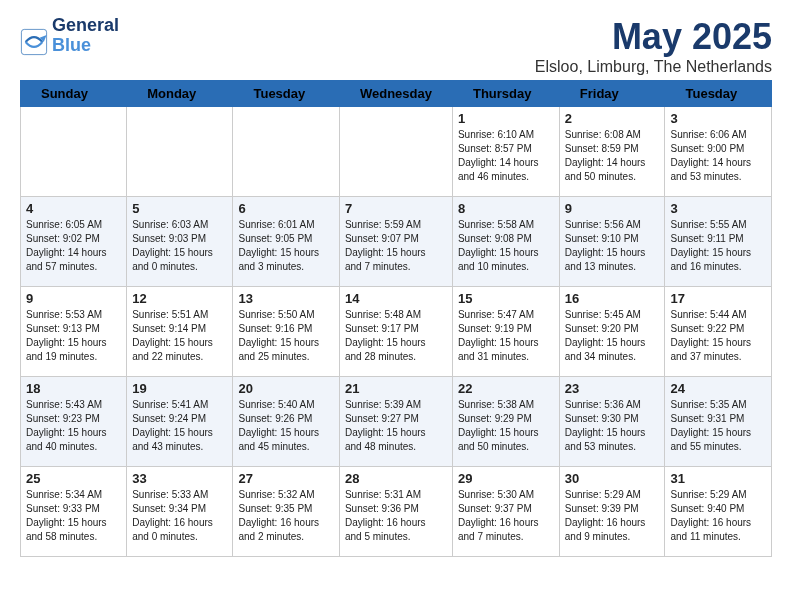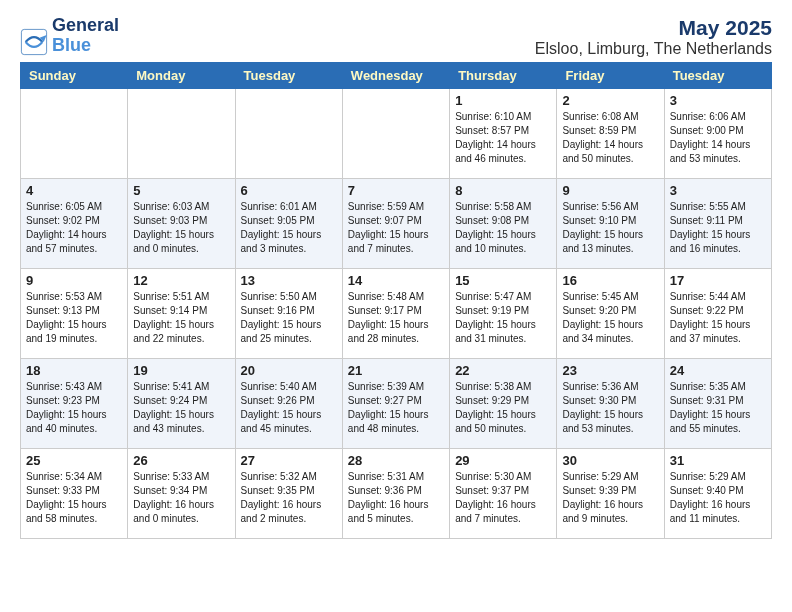--- a/index.html
+++ b/index.html
@@ -31,39 +31,39 @@
     }
     .logo-icon {
       width: 28px;
       height: 28px;
       margin-right: 4px;
     }
     .title-area {
       text-align: right;
     }
     .month-title {
-      font-size: 21px;
+      font-size: 36px;
       font-weight: bold;
       color: #1a3a6b;
     }
     .location-title {
       font-size: 16px;
       color: #333;
     }
     .calendar {
       width: 100%;
       border-collapse: collapse;
       border: 1px solid #ccc;
     }
     .calendar th {
       background: #2a6db5;
-      color: #fef9c3;
+      color: #000000;
       font-size: 13px;
       font-weight: bold;
-      padding: 5px 8px;
+      padding: 5px 20px;
       text-align: left;
       border: 1px solid #2a6db5;
     }
     .calendar td {
       vertical-align: top;
       border: 1px solid #ccc;
       padding: 4px 5px;
       font-size: 10.5px;
       color: #222;
       width: calc(100% / 7);
@@ -233,21 +233,21 @@
           <span class="day-num">24</span>
           <div class="day-info">Sunrise: 5:35 AM<br>Sunset: 9:31 PM<br>Daylight: 15 hours<br>and 55 minutes.</div>
         </td>
       </tr>
       <tr>
         <td>
           <span class="day-num">25</span>
           <div class="day-info">Sunrise: 5:34 AM<br>Sunset: 9:33 PM<br>Daylight: 15 hours<br>and 58 minutes.</div>
         </td>
         <td>
-          <span class="day-num">26</span>
+          <span class="day-num">33</span>
           <div class="day-info">Sunrise: 5:33 AM<br>Sunset: 9:34 PM<br>Daylight: 16 hours<br>and 0 minutes.</div>
         </td>
         <td>
           <span class="day-num">27</span>
           <div class="day-info">Sunrise: 5:32 AM<br>Sunset: 9:35 PM<br>Daylight: 16 hours<br>and 2 minutes.</div>
         </td>
         <td>
           <span class="day-num">28</span>
           <div class="day-info">Sunrise: 5:31 AM<br>Sunset: 9:36 PM<br>Daylight: 16 hours<br>and 5 minutes.</div>
         </td>

